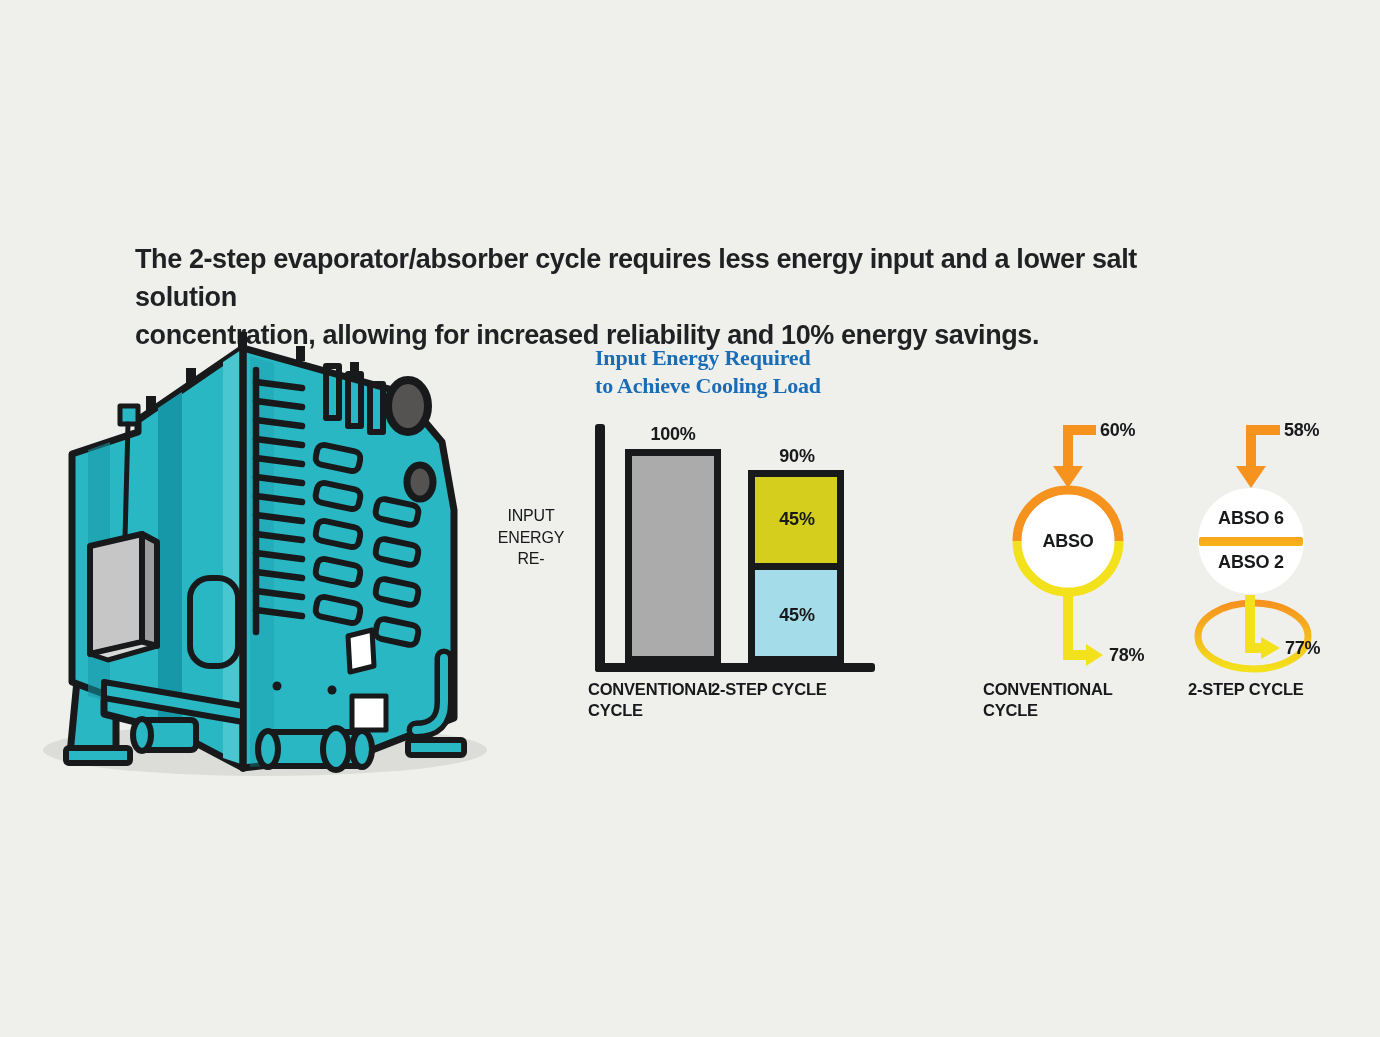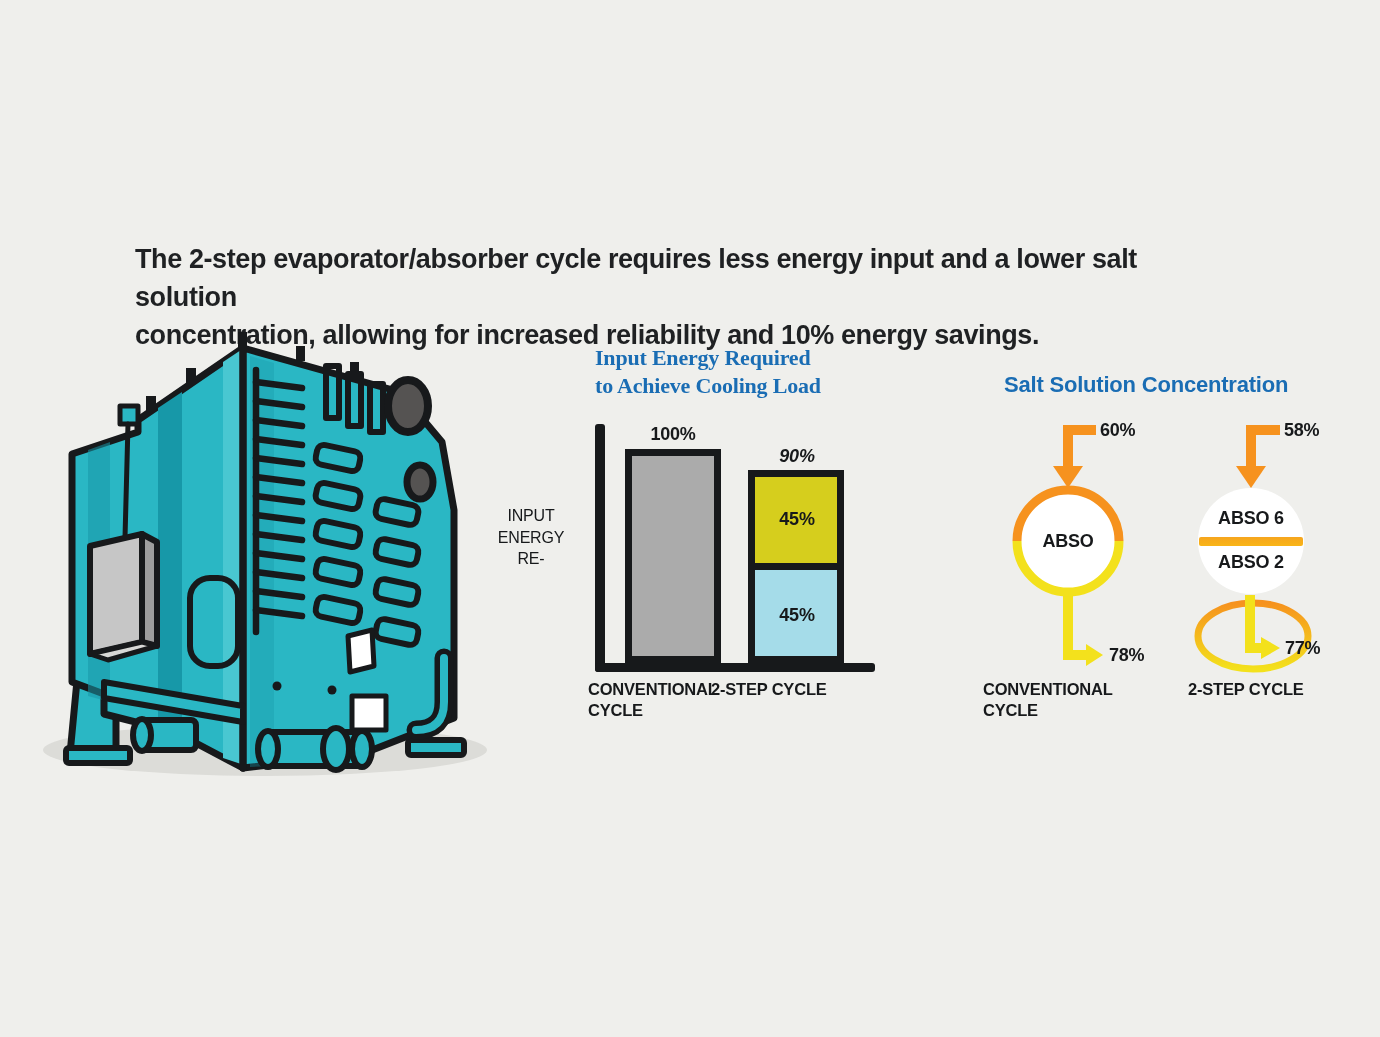--- a/index.html
+++ b/index.html
@@ -155,28 +155,27 @@
     <div class="bar" id="bar-0" style="height: 214px;">
         <div class="segment" style="flex-grow: 100; background: rgb(171, 171, 171);"></div>
       </div>
     <div class="bar" id="bar-1" style="height: 193px;">
         <div class="segment" style="flex-grow: 45; background: rgb(214, 206, 29);"></div>
         <div class="segment" style="flex-grow: 45; background: rgb(165, 220, 233);"></div>
       </div>
   </div>
 
   <div class="abs pct-label centerx" style="left:673px;top:424px;">100%</div>
-  <div class="abs pct-label centerx" style="left:797px;top:446px;font-style:italic;">90%</div>
+  <div class="abs pct-label centerx" style="left:797px;top:446px;">90%</div>
   <div class="abs pct-label centerxy" style="left:797px;top:519px;">45%</div>
   <div class="abs pct-label centerxy" style="left:797px;top:615px;">45%</div>
 
   <div class="abs cat-label centerx" style="left:673px;top:679px;">CONVENTIONAL CYCLE</div>
   <div class="abs cat-label centerx" style="left:796px;top:679px;">2-STEP CYCLE</div>
 
-  <div class="abs section-title salt-title">Salt Solution Concentration</div>
 
   <svg class="abs" style="left:990px;top:415px;" width="360" height="266" viewBox="0 0 360 266">
     <defs>
       <linearGradient id="ringGrad" x1="0" y1="0" x2="0" y2="1">
         <stop offset="0" stop-color="var(--orange)"></stop>
         <stop offset="1" stop-color="var(--yellow)"></stop>
       </linearGradient>
       <linearGradient id="barGrad" x1="0" y1="0" x2="0" y2="1">
         <stop offset="0" stop-color="#f6a51e"></stop>
         <stop offset="1" stop-color="var(--amber)"></stop>

